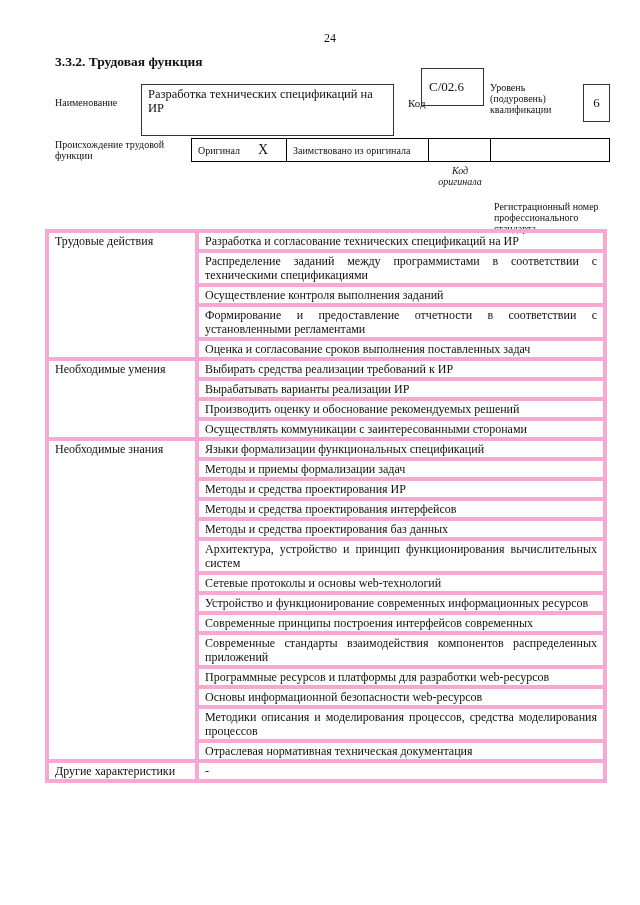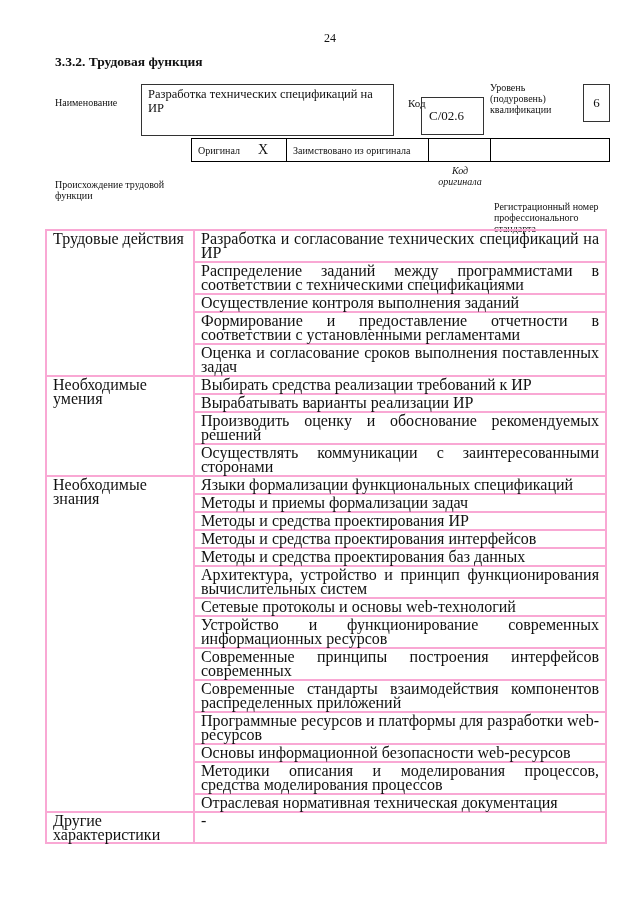--- a/index.html
+++ b/index.html
@@ -6,33 +6,33 @@
   body { width:640px; height:905px; position:relative; overflow:hidden;
          font-family:"Liberation Serif", serif; color:#111; }
   .abs { position:absolute; }
   .pagenum { left:0; width:660px; top:31px; text-align:center; font-size:12px; }
   .heading { left:55px; top:54px; font-size:13.5px; font-weight:bold; }
   .small { font-size:10px; line-height:11px; }
   .box { position:absolute; border:1px solid #333; box-sizing:border-box; }
   .name-label { left:55px; top:97px; }
   .name-box { left:141px; top:84px; width:253px; height:52px; padding:2px 6px; font-size:12.5px; line-height:14px; }
   .code-label { left:408px; top:97px; font-size:11px; }
-  .code-box { left:421px; top:97px; width:63px; height:38px; font-size:13px; padding-top:10px; padding-left:7px; }
+  .code-box { left:421px; top:68px; width:63px; height:38px; font-size:13px; padding-top:10px; padding-left:7px; }
   .level-label { left:490px; top:82px; }
   .level-box { left:583px; top:84px; width:27px; height:38px; font-size:13px; text-align:center; padding-top:10px; }
 
-  .origin-label { left:55px; top:139px;margin-top:40px; }
+  .origin-label { left:55px; top:139px; }
   .origin-table { left:191px; top:138px; border-collapse:collapse; }
   .origin-table td { border:1px solid #000000; height:23px; padding:0 6px; vertical-align:middle; font-size:10px; line-height:11px; box-sizing:border-box; }
   .origin-x { font-size:14px; margin-left:18px; }
   .under1 { left:430px; top:165px; width:60px; text-align:center;font-style:italic; }
   .under2 { left:494px; top:165px; width:112px; text-align:left;margin-top:36px; }
 
   .main { left:45px; top:229px; width:562px; border-collapse:collapse; table-layout:fixed; }
-  .main td { border:2px solid #f9a8d4; padding:0 6px; font-size:16px; line-height:14px; vertical-align:top; }
+  .main td { border:4px solid #f9a8d4; padding:0 6px; font-size:12px; line-height:14px; vertical-align:top; }
   .main td.lab { width:134px; padding-top:1px; }
   .main td.val { text-align:justify; padding-top:1px; padding-bottom:1px; }
 </style>
 </head>
 <body>
 
 <div class="abs pagenum">24</div>
 <div class="abs heading">3.3.2. Трудовая функция</div>
 
 <div class="abs small name-label">Наименование</div>

